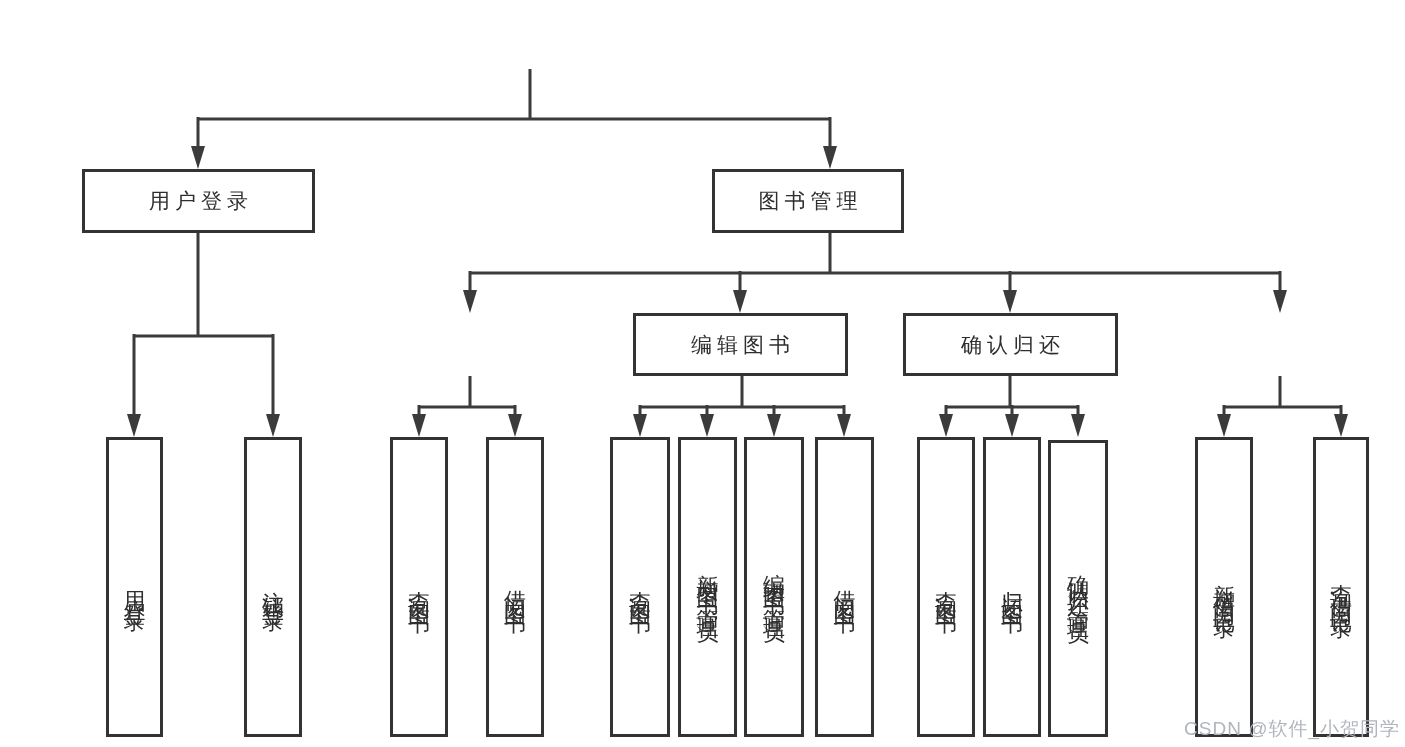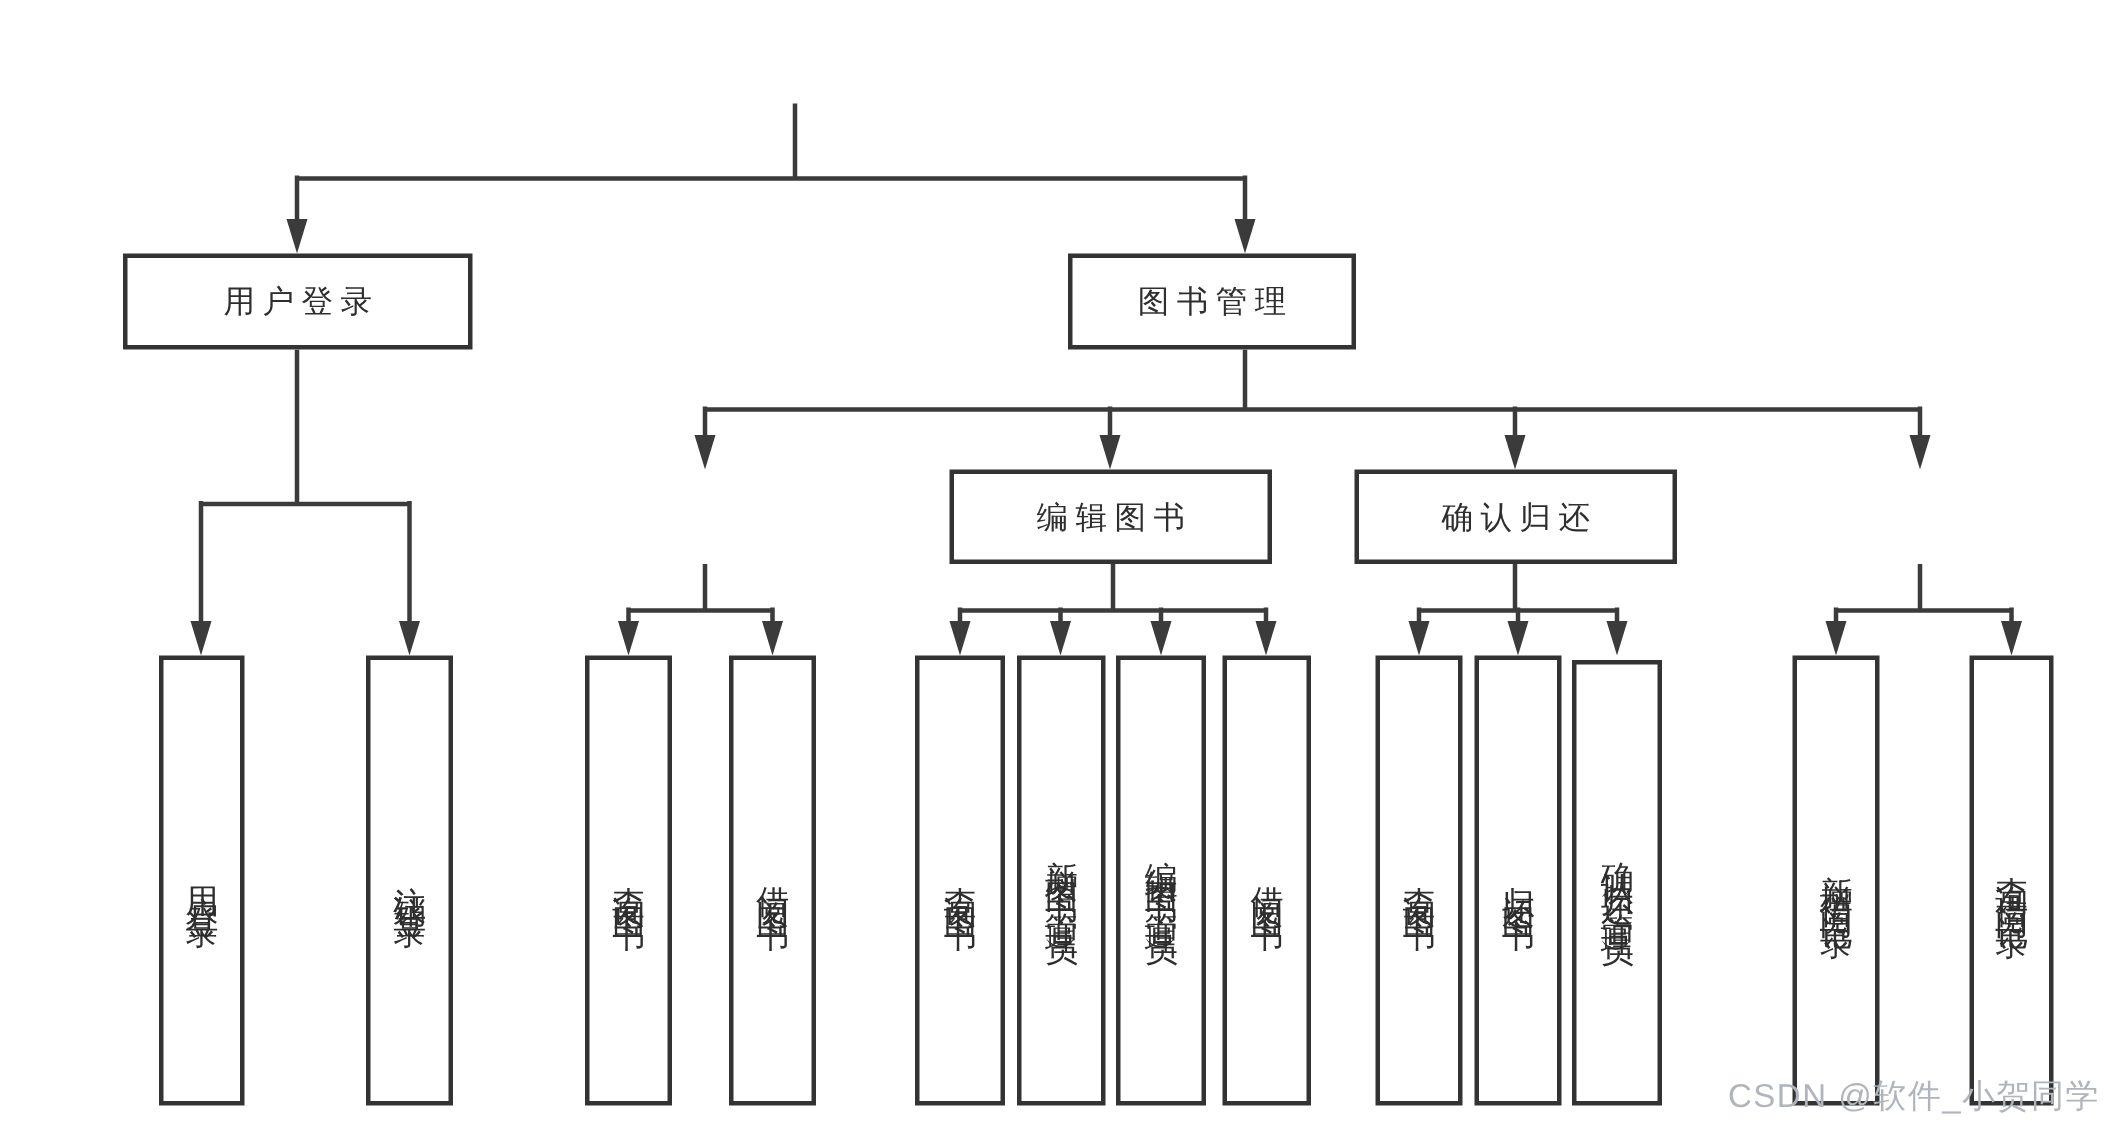--- a/index.html
+++ b/index.html
@@ -16,21 +16,21 @@
   .h .lbl{font-size:21px;letter-spacing:5px;padding-left:5px;}
   .v .lbl{
     writing-mode:vertical-rl;
     text-orientation:mixed;
     font-size:22px;
     letter-spacing:7px;
     line-height:1.1;
   }
   .watermark{
     position:absolute;top:716px;right:5px;
-    color:#b0b5bd;font-size:22px;letter-spacing:1px;
+    color:#b0b5bd;font-size:19px;letter-spacing:1px;
     white-space:nowrap;
   }
 </style>
 </head>
 <body>
 
 <div class="stage">
 
   <svg class="connectors" viewBox="0 0 1405 747">
     <g stroke="#3b3b3b" stroke-width="3" fill="#3b3b3b">

